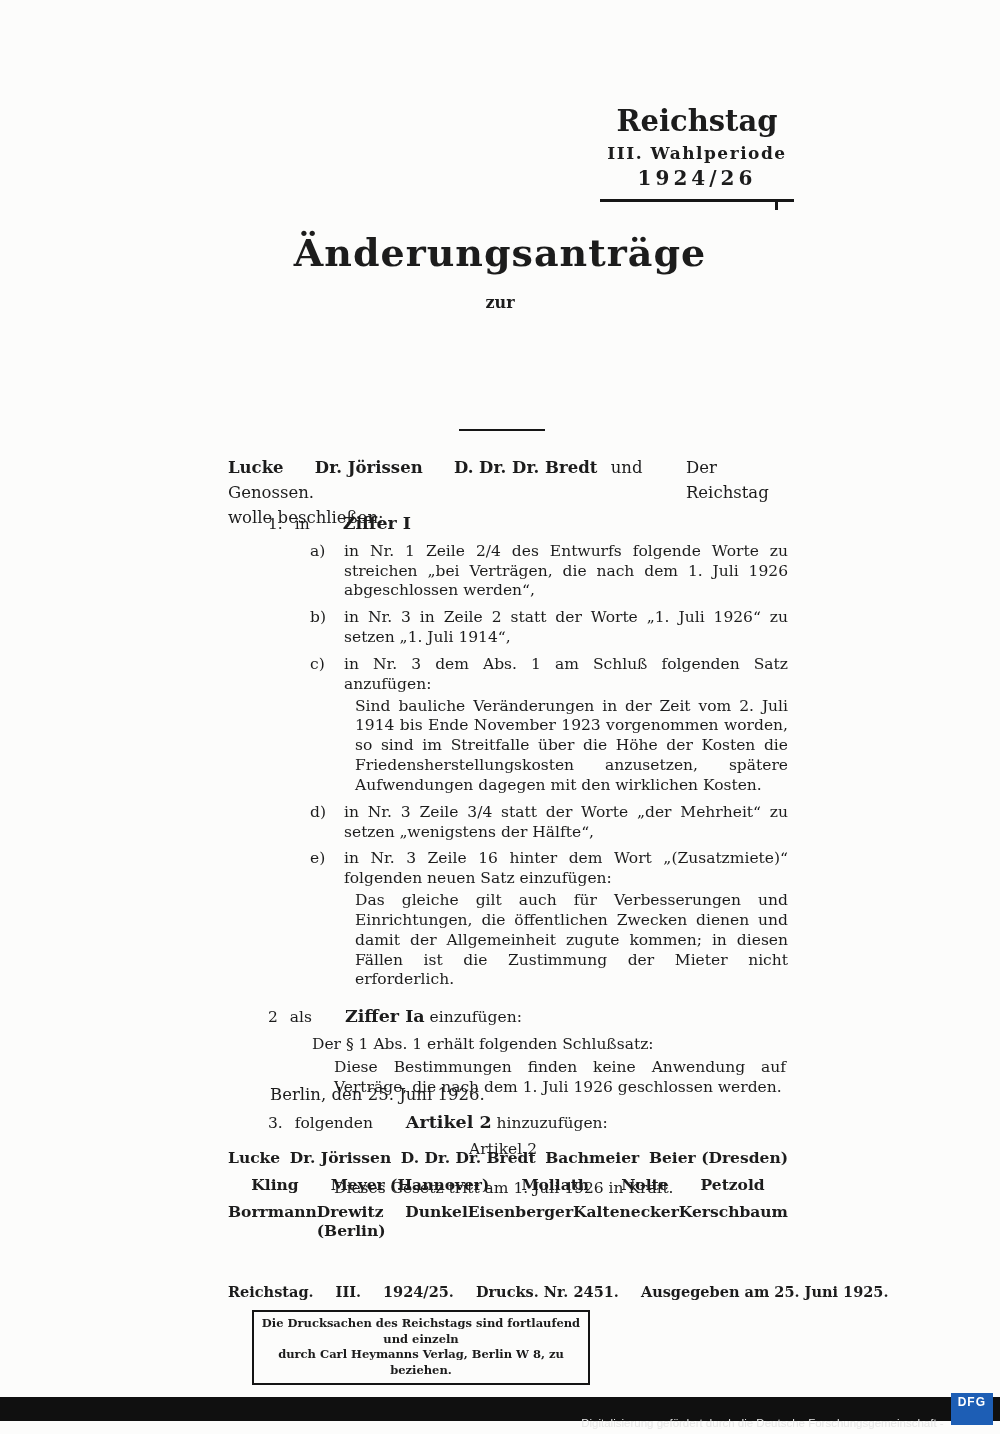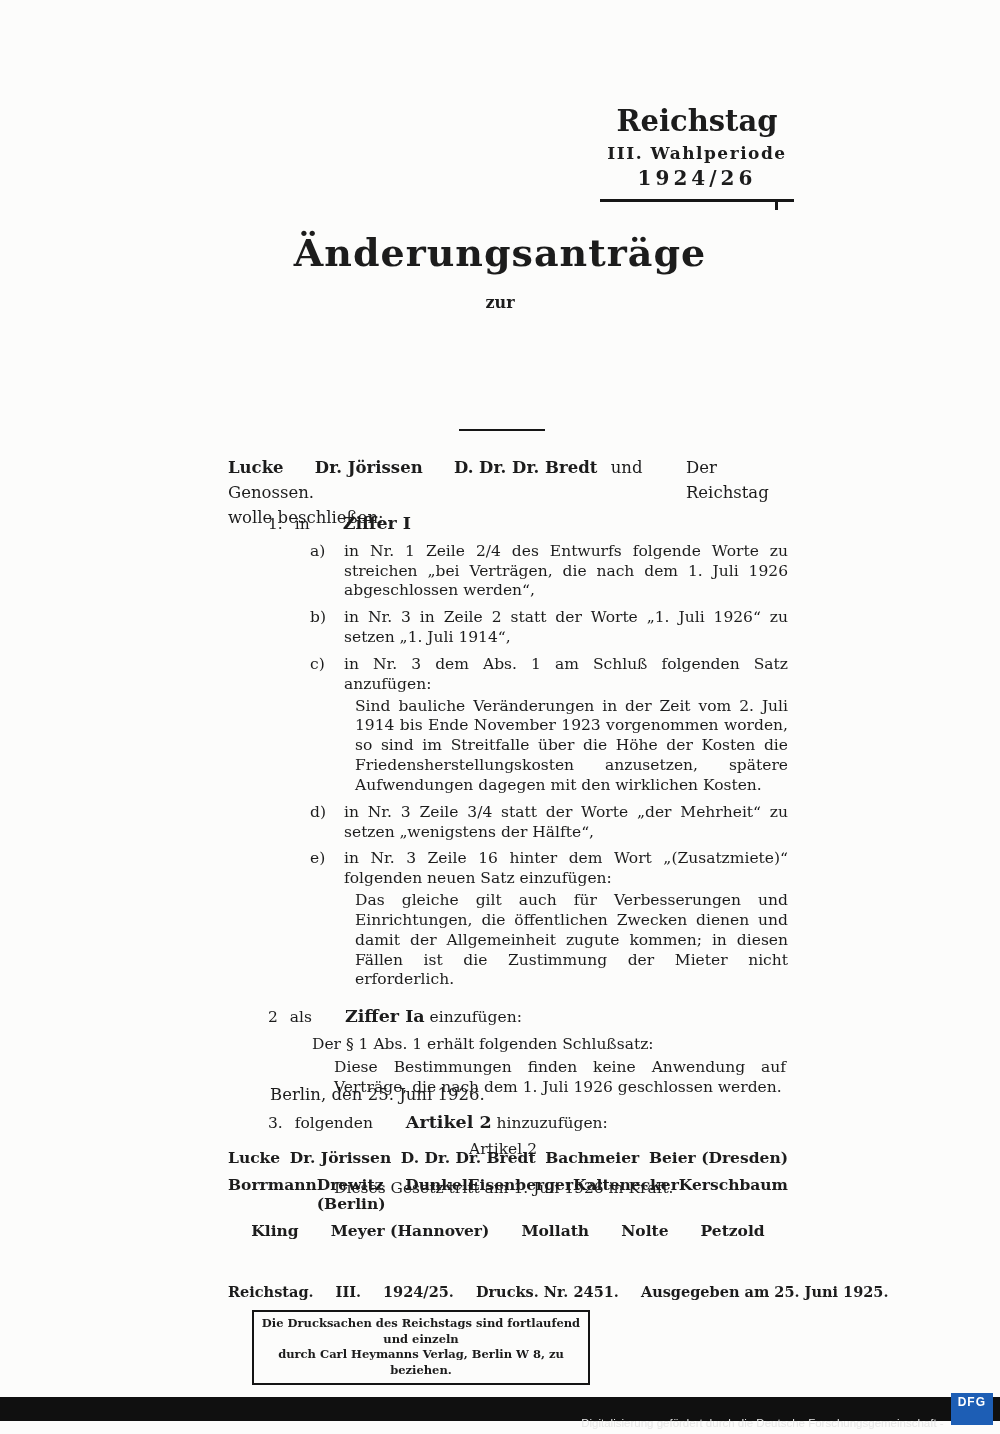--- a/index.html
+++ b/index.html
@@ -189,35 +189,35 @@
   <div class="abs date-line">Berlin, den 25. Juni 1926.</div>
 
   <div class="abs signatures">
     <div class="sig-row">
       <span>Lucke</span>
       <span>Dr. Jörissen</span>
       <span>D. Dr. Dr. Bredt</span>
       <span>Bachmeier</span>
       <span>Beier (Dresden)</span>
     </div>
+    <div class="sig-row centered">
+      <span>Kling</span>
+      <span>Meyer (Hannover)</span>
+      <span>Mollath</span>
+      <span>Nolte</span>
+      <span>Petzold</span>
+    </div>
     <div class="sig-row">
       <span>Borrmann</span>
       <span>Drewitz (Berlin)</span>
       <span>Dunkel</span>
       <span>Eisenberger</span>
       <span>Kaltenecker</span>
       <span>Kerschbaum</span>
     </div>
-    <div class="sig-row centered">
-      <span>Kling</span>
-      <span>Meyer (Hannover)</span>
-      <span>Mollath</span>
-      <span>Nolte</span>
-      <span>Petzold</span>
-    </div>
   </div>
 
   <div class="abs imprint">
     <span>Reichstag.</span>
     <span>III.</span>
     <span>1924/25.</span>
     <span>Drucks. Nr. 2451.</span>
     <span>Ausgegeben am 25. Juni 1925.</span>
   </div>
 

